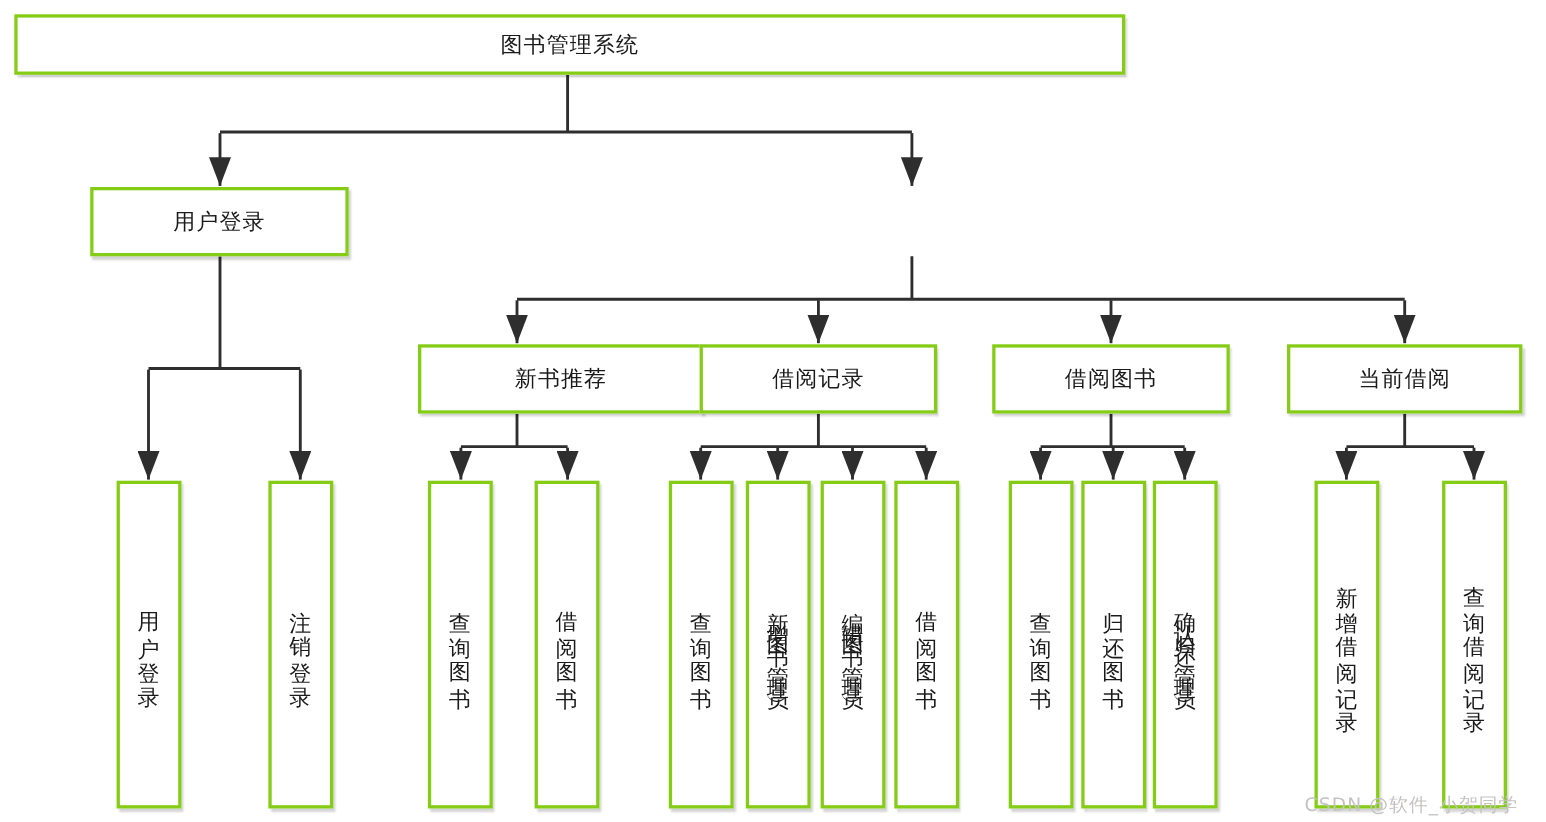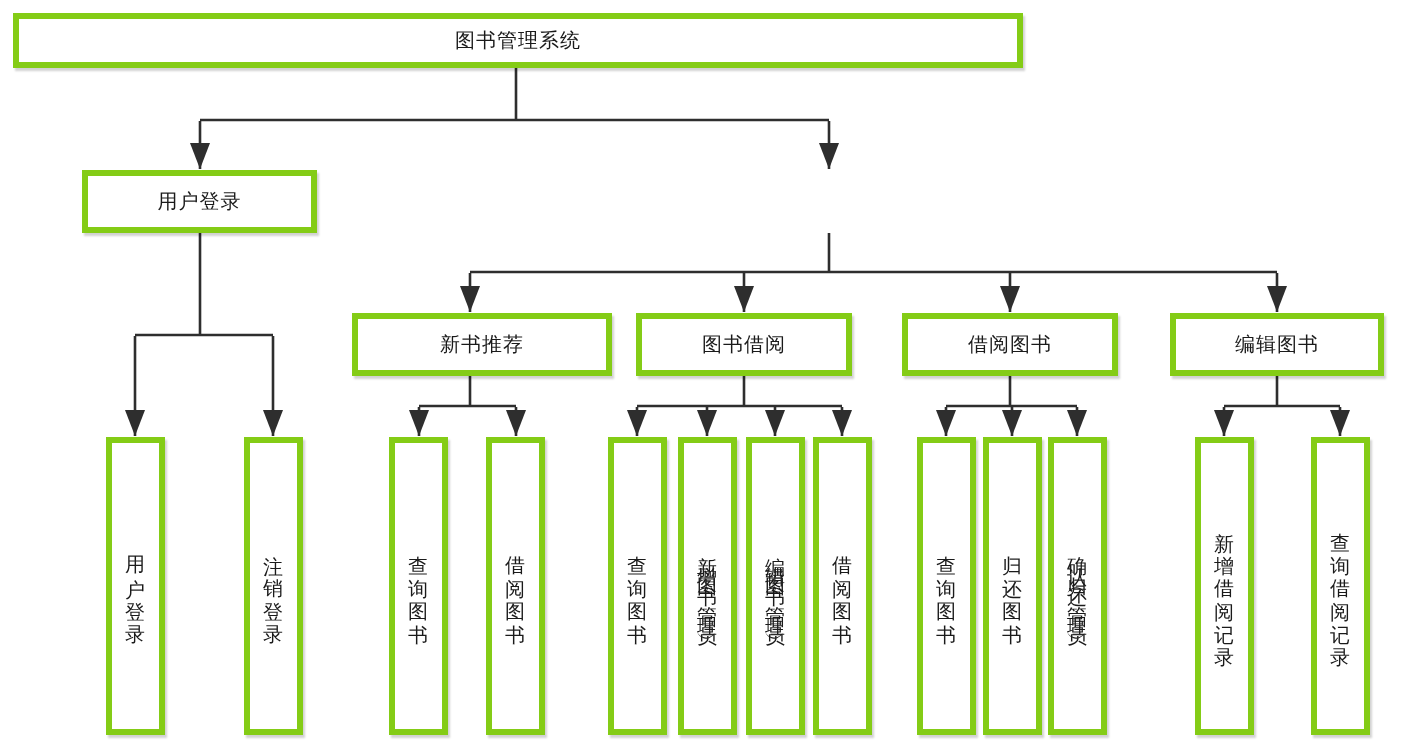--- a/index.html
+++ b/index.html
@@ -8,21 +8,21 @@
     width:1405px;height:747px;
     background:#ffffff;
     font-family:"DejaVu Sans","Liberation Sans",sans-serif;
     overflow:hidden;
   }
   .wires{position:absolute;left:0;top:0;}
   .box{
     position:absolute;
     box-sizing:border-box;
     background:#ffffff;
-    border:6px solid #84cc16;
+    border:3px solid #84cc16;
     display:flex;align-items:center;justify-content:center;
     color:#1a1a1a;
     box-shadow:2px 3px 2px rgba(0,0,0,0.18);
     z-index:2;
   }
   .box.h span{
     font-size:20px;
     letter-spacing:1px;
     white-space:nowrap;
   }
@@ -93,31 +93,31 @@
   </svg>
 
   <div class="box h" style="left:13px;top:13px;width:1010px;height:55px">
     <span>图书管理系统</span>
   </div>
 
   <div class="box h" style="left:82px;top:170px;width:235px;height:63px">
     <span>用户登录</span>
   </div>
 
-  <div class="box h" style="left:352px;top:313px;width:260px;height:63px">
+  <div class="box h" style="left:380px;top:313px;width:260px;height:63px">
     <span>新书推荐</span>
   </div>
   <div class="box h" style="left:636px;top:313px;width:216px;height:63px">
-    <span>图书借阅</span>
+    <span>借阅记录</span>
   </div>
   <div class="box h" style="left:902px;top:313px;width:216px;height:63px">
     <span>借阅图书</span>
   </div>
   <div class="box h" style="left:1170px;top:313px;width:214px;height:63px">
-    <span>编辑图书</span>
+    <span>当前借阅</span>
   </div>
 
   <div class="box v" style="left:106px;top:437px;width:59px;height:298px">
     <span>用户登录</span>
   </div>
   <div class="box v" style="left:244px;top:437px;width:59px;height:298px">
     <span>注销登录</span>
   </div>
 
   <div class="box v" style="left:389px;top:437px;width:59px;height:298px">
@@ -150,14 +150,15 @@
     <span class="long">确认归还（管理员）</span>
   </div>
 
   <div class="box v" style="left:1195px;top:437px;width:59px;height:298px">
     <span>新增借阅记录</span>
   </div>
   <div class="box v" style="left:1311px;top:437px;width:59px;height:298px">
     <span>查询借阅记录</span>
   </div>
 
+  <div class="watermark">CSDN @软件_小贺同学</div>
 
 </div>
 
 </body></html>

